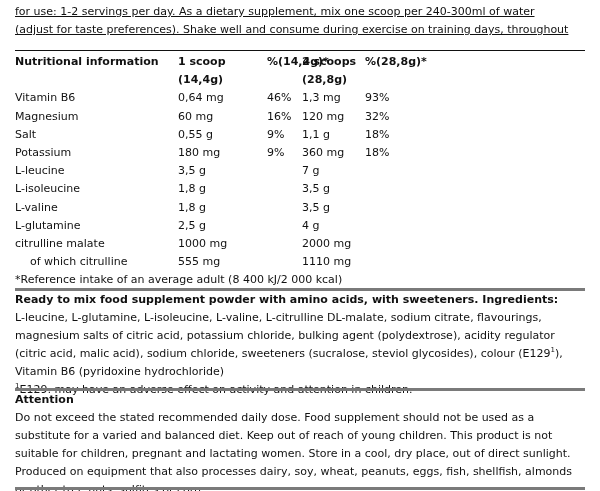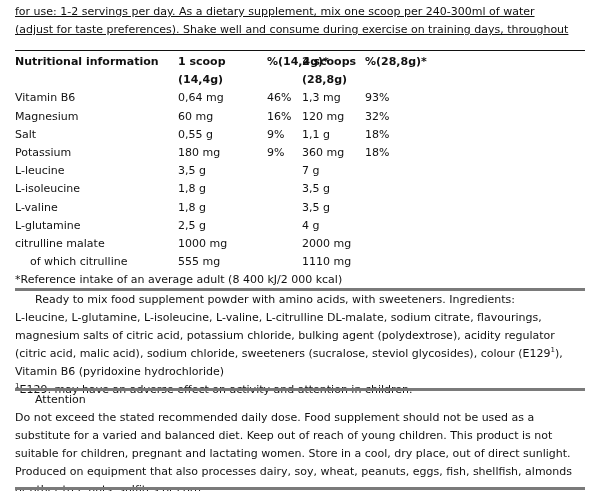--- a/index.html
+++ b/index.html
@@ -16,21 +16,21 @@
     .row span { position: absolute; top: 0; }
     .c0 { left: 0; }
     .c1 { left: 150px; margin-left: 13px; }
     .c2 { left: 208px; margin-left: 44px; }
     .c3 { left: 287px; }
     .c4 { left: 350px; }
     .indent { padding-left: 15px; }
     .hdr { font-weight: bold; }
     .ingredients { position: absolute; left: 15px; top: 291px; width: 575px; }
     .attention { position: absolute; left: 15px; top: 391px; width: 575px; }
-    .bold { font-weight: normal; margin-left: 20px; }
+    .bold { font-weight: bold; }
     sup { font-size: 7px; line-height: 0; vertical-align: 5px; }
   </style>
 </head>
 <body>
 
 <div class="intro">
   <div class="line">for use: 1-2 servings per day. As a dietary supplement, mix one scoop per 240-300ml of water</div>
   <div class="line">(adjust for taste preferences). Shake well and consume during exercise on training days, throughout</div>
 </div>
 <div class="rule-black" style="top:50px;"></div>

